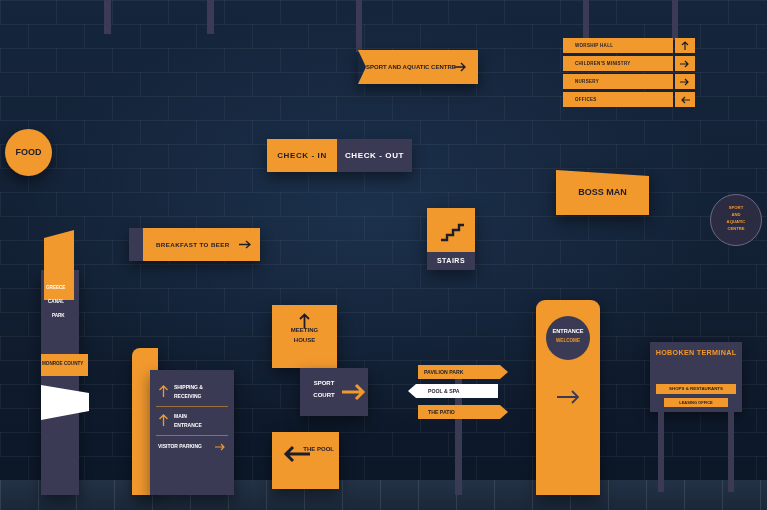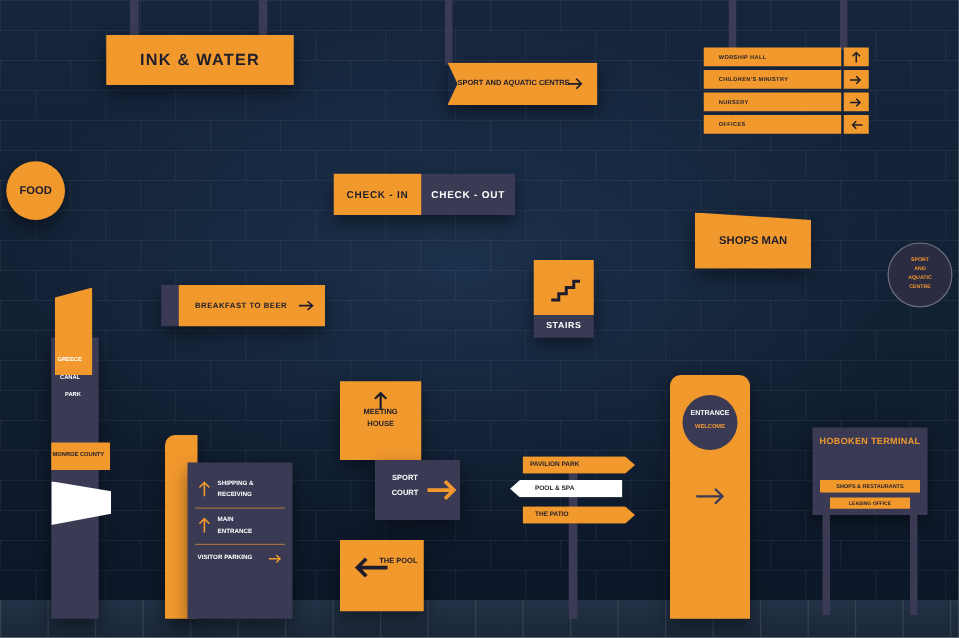--- a/index.html
+++ b/index.html
@@ -443,23 +443,20 @@
       <div class="ln" style="left:570px"></div>
       <div class="ln" style="left:608px"></div>
       <div class="ln" style="left:646px"></div>
       <div class="ln" style="left:684px"></div>
       <div class="ln" style="left:722px"></div>
       <div class="ln" style="left:760px"></div>
     </div>
 
   <div class="iw-pole" style="left:104px;top:0;height:34px;"></div>
   <div class="iw-pole" style="left:207px;top:0;height:34px;"></div>
-  <div id="inkwater" class="orange shadow">
-    <div class="txt">INK   &amp;   WATER</div>
-  </div>
 
   <div class="pole" style="left:356px;top:0;width:6px;height:52px;"></div>
   <div id="sportaq" class="shadow">
     <div class="orange" style="position:absolute;left:0;top:0;width:120px;height:34px;
          clip-path:polygon(0 0,120px 0,120px 34px,0 34px,8px 17px);"></div>
     <div class="t">SPORT AND AQUATIC CENTRE</div>
     <svg class="arrowR" style="left:96px;top:12px;" width="14" height="10" viewBox="0 0 14 10">
       <path d="M0 5 H11 M7 1 L11 5 L7 9" stroke="#1d1d2b" stroke-width="1.4" fill="none"></path>
     </svg>
   </div>
@@ -505,21 +502,21 @@
     <div class="t">FOOD</div>
   </div>
 
   <div id="checkinout" class="shadow">
     <div class="half navy" style="left:70px;width:75px;color:#ffffff;">CHECK - OUT</div>
     <div class="half orange" style="left:0;width:70px;color:#1d1d2b;">CHECK - IN</div>
   </div>
 
   <div id="bossman" class="shadow">
     <div class="orange" style="position:absolute;left:0;top:0;width:93px;height:45px;clip-path:polygon(0 0,93px 6px,93px 45px,0 45px);"></div>
-    <div class="t">SHOPS MAN</div>
+    <div class="t">BOSS MAN</div>
   </div>
 
   <div id="sacircle">
     <div class="t">SPORT</div>
     <div class="t" style="top:16px;">AND</div>
     <div class="t" style="top:23px;">AQUATIC</div>
     <div class="t" style="top:30px;">CENTRE</div>
   </div>
 
   <div id="b2b" class="shadow">

